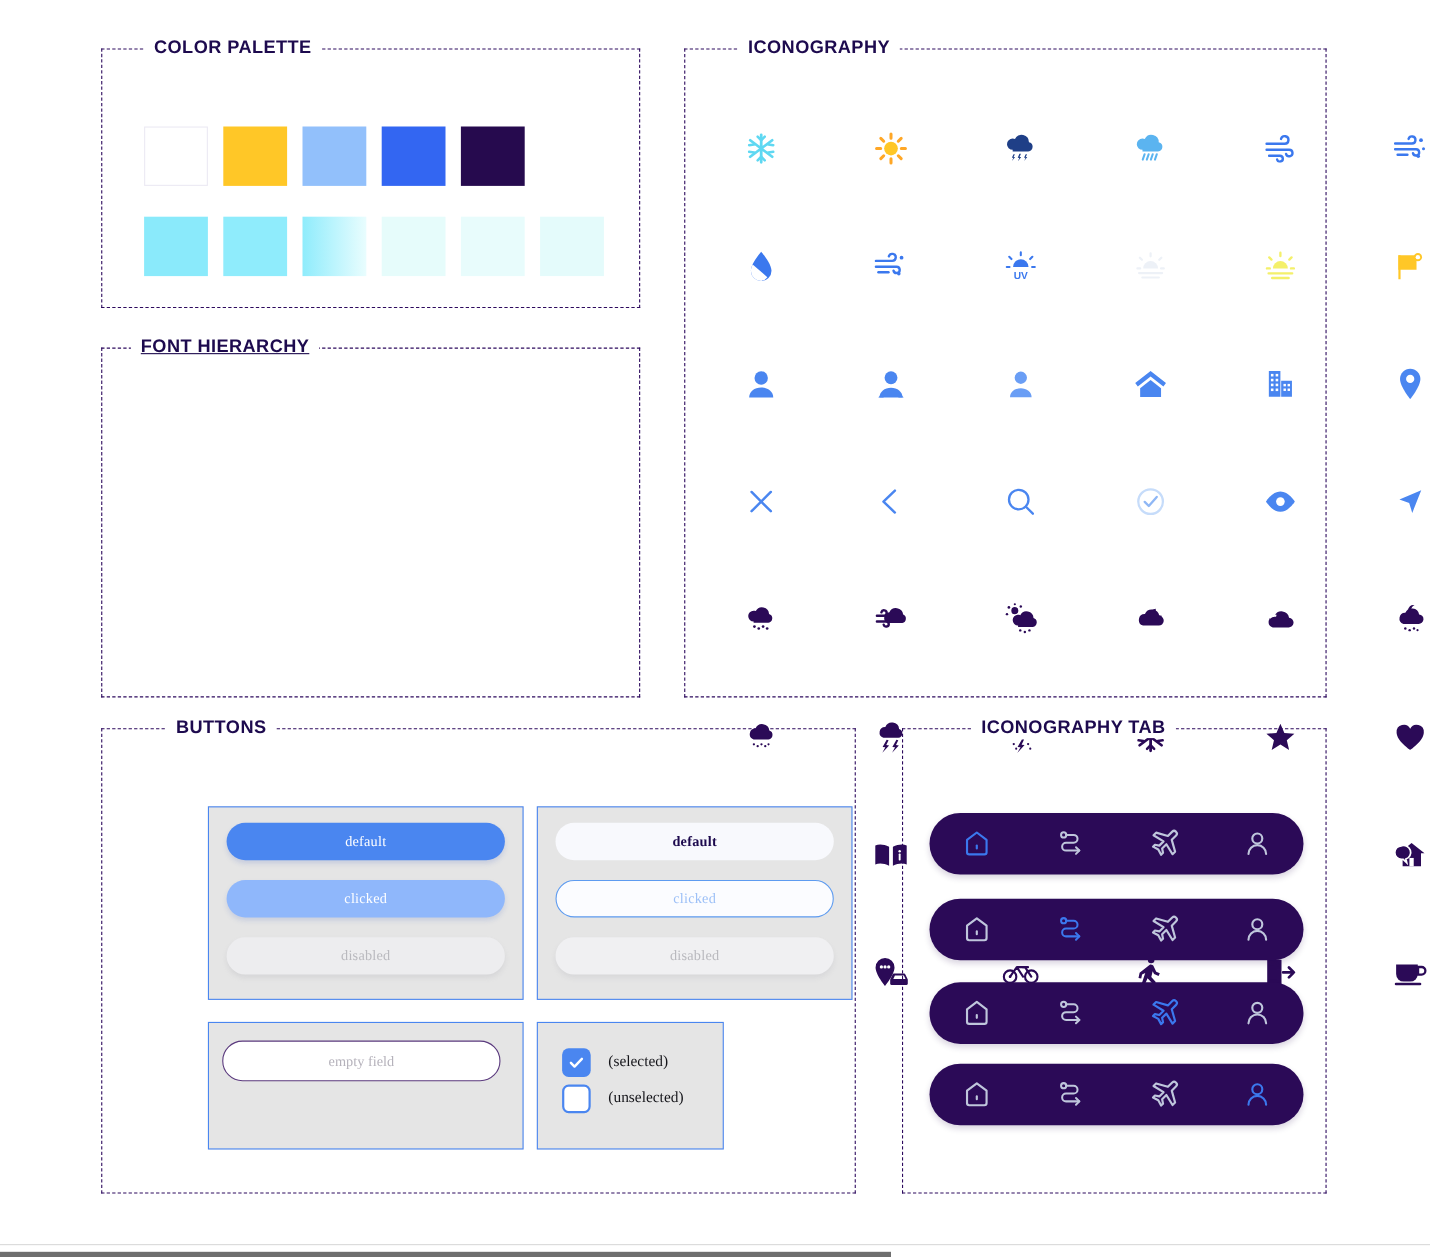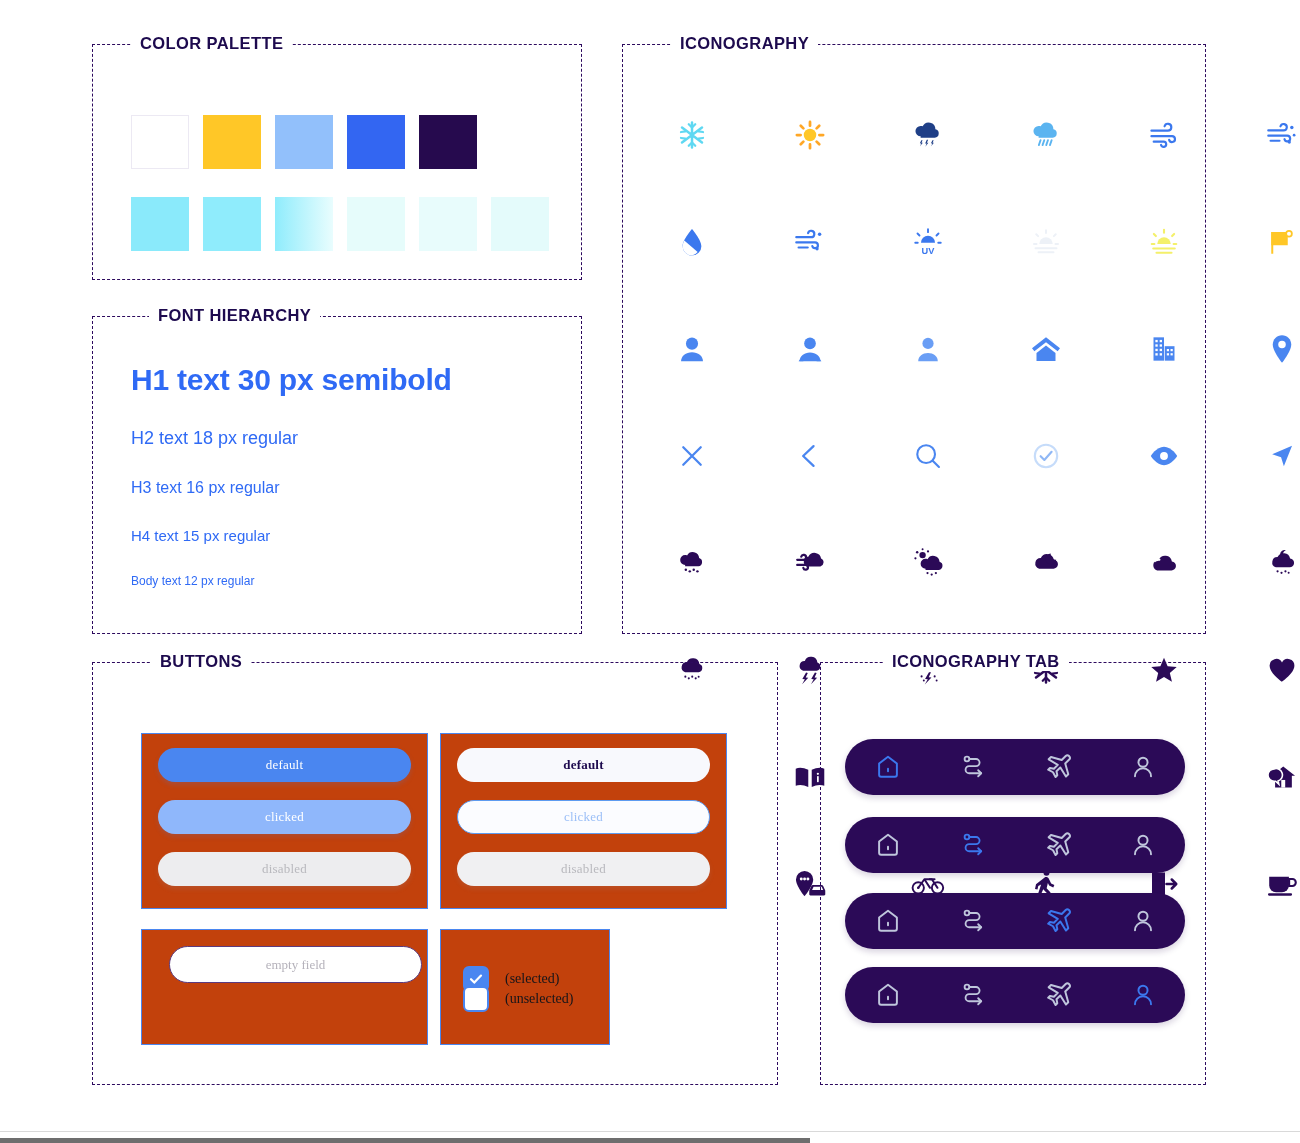--- a/index.html
+++ b/index.html
@@ -52,21 +52,22 @@
   }
   .icon-cell {
     display:flex; align-items:center; justify-content:center;
   }
   .icon-cell svg { display:block; }
 
   
   .btn-panel {
     position:absolute;
     border:1.3px solid #4a86f0;
-    background:#c2410c;
+    background:#e5e5e5;
+    margin-left:48px;
   }
   .pill {
     display:flex; align-items:center; justify-content:center;
     border-radius: 40px;
     font-size:13px;
     font-family:"Liberation Serif", serif;
     letter-spacing:0.2px;
   }
   .pill-primary { background:#4a86f0; color:#ffffff; box-shadow:0 3px 5px rgba(90,120,200,0.22); }
   .pill-clicked { background:#8fb7fb; color:#ffffff; box-shadow:0 3px 5px rgba(90,120,200,0.20); }
@@ -142,29 +143,22 @@
       <div class="swatch" style="background:#8AEAFB; margin-right:14px;"></div>
       <div class="swatch" style="background:#8FECFC; margin-right:14px;"></div>
       <div class="swatch" style="background:linear-gradient(90deg,#8FECFC 0%,#E9FDFE 100%); margin-right:14px;"></div>
       <div class="swatch" style="background:#E6FCFB; margin-right:14px;"></div>
       <div class="swatch" style="background:#E8FCFC; margin-right:14px;"></div>
       <div class="swatch" style="background:#E4FBFB;"></div>
     </div>
   </div>
 
   <div class="section" style="left:92px; top:316px; width:490px; height:318px;">
-    <div class="section-title" style="left:56px;">FONT HIERARCHY</div>
-
-    <div class="fonts">
-      <div class="f-h1">H1 text 30 px semibold</div>
-      <div class="f-h2">H2 text 18 px regular</div>
-      <div class="f-h3">H3 text 16 px regular</div>
-      <div class="f-h4">H4 text 15 px regular</div>
-      <div class="f-body">Body text 12 px regular</div>
-    </div>
+    <div class="section-title" style="left:26px;text-decoration:underline;">FONT HIERARCHY</div>
+
   </div>
 
   <div class="section" style="left:622px; top:44px; width:584px; height:590px;">
     <div class="section-title" style="left:48px;">ICONOGRAPHY</div>
 
     <div class="icon-grid">
 
       <div class="icon-cell">
         <svg width="30" height="30" viewBox="0 0 24 24" fill="none" stroke="#5FD8F2" stroke-width="2" stroke-linecap="round">
           <path d="M12 2v20M4 6l16 12M20 6L4 18"></path>
@@ -634,27 +628,27 @@
       <div class="pill pill-disabled" style="position:absolute; left:16px; top:118px; width:253px; height:34px;">disabled</div>
     </div>
 
     <div class="btn-panel" style="left:347px; top:70px; width:287px; height:176px;">
       <div class="pill pill-ghost-default" style="position:absolute; left:16px; top:14px;  width:253px; height:34px;">default</div>
       <div class="pill pill-ghost-clicked" style="position:absolute; left:16px; top:66px;  width:253px; height:34px;">clicked</div>
       <div class="pill pill-ghost-disabled" style="position:absolute; left:16px; top:118px; width:253px; height:34px;">disabled</div>
     </div>
 
     <div class="btn-panel" style="left:48px; top:266px; width:287px; height:116px;">
-      <div class="field" style="position:absolute; left:27px; top:16px; width:253px; height:37px;">
+      <div class="field" style="position:absolute; left:12px; top:16px; width:253px; height:37px;">
         <span>empty field</span>
       </div>
     </div>
 
     <div class="btn-panel" style="left:347px; top:266px; width:170px; height:116px;">
-      <div class="cb-row" style="position:absolute; left:22px; top:36px;">
+      <div class="cb-row" style="position:absolute; left:22px; top:23px;">
         <span class="cb cb-on">
           <svg width="16" height="16" viewBox="0 0 16 16" fill="none" stroke="#ffffff" stroke-width="2.2" stroke-linecap="round" stroke-linejoin="round">
             <path d="M3 8.2l3.3 3.4L13 4.6"></path>
           </svg>
         </span>
         <span class="cb-label">(selected)</span>
       </div>
       <div class="cb-row" style="position:absolute; left:22px; top:56px;">
         <span class="cb cb-off"></span>
         <span class="cb-label">(unselected)</span>

